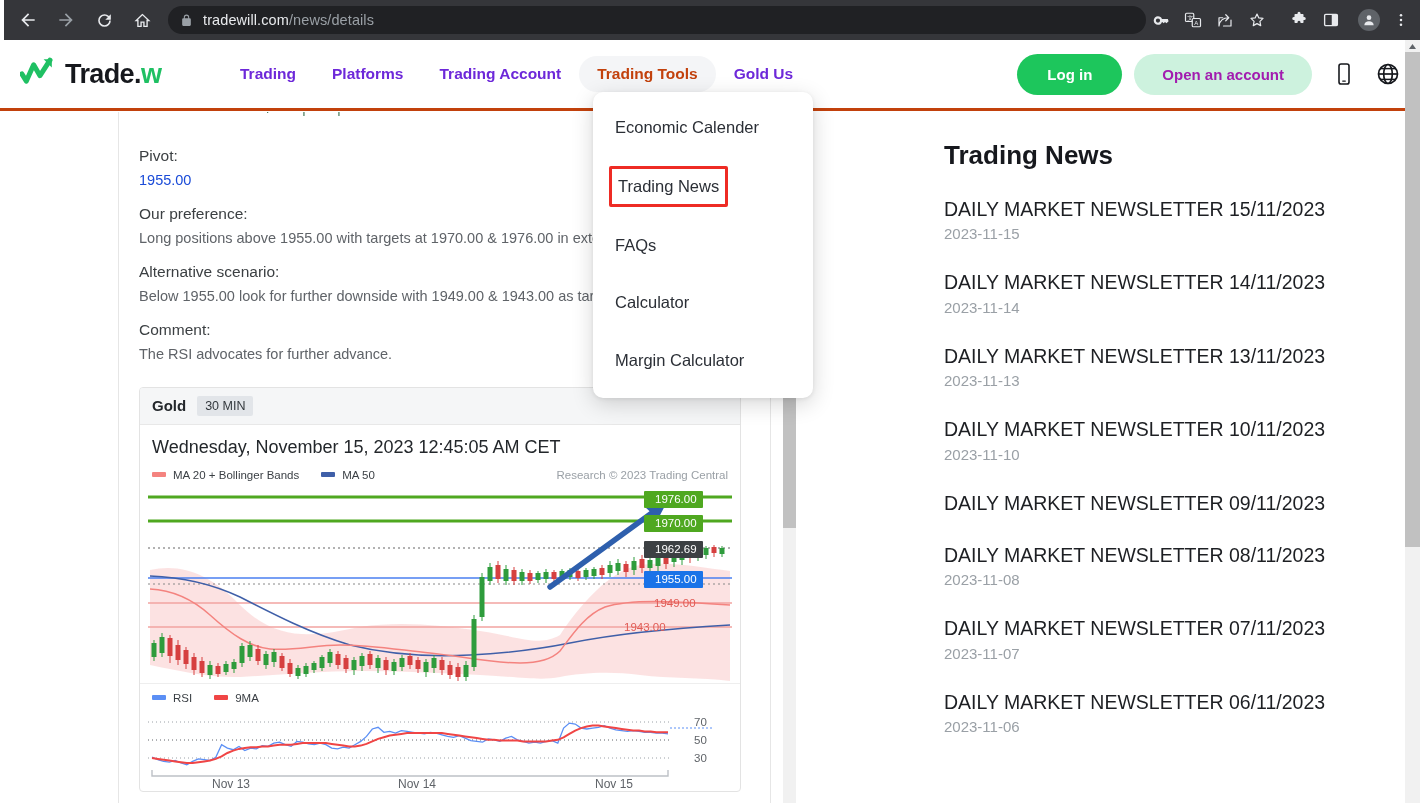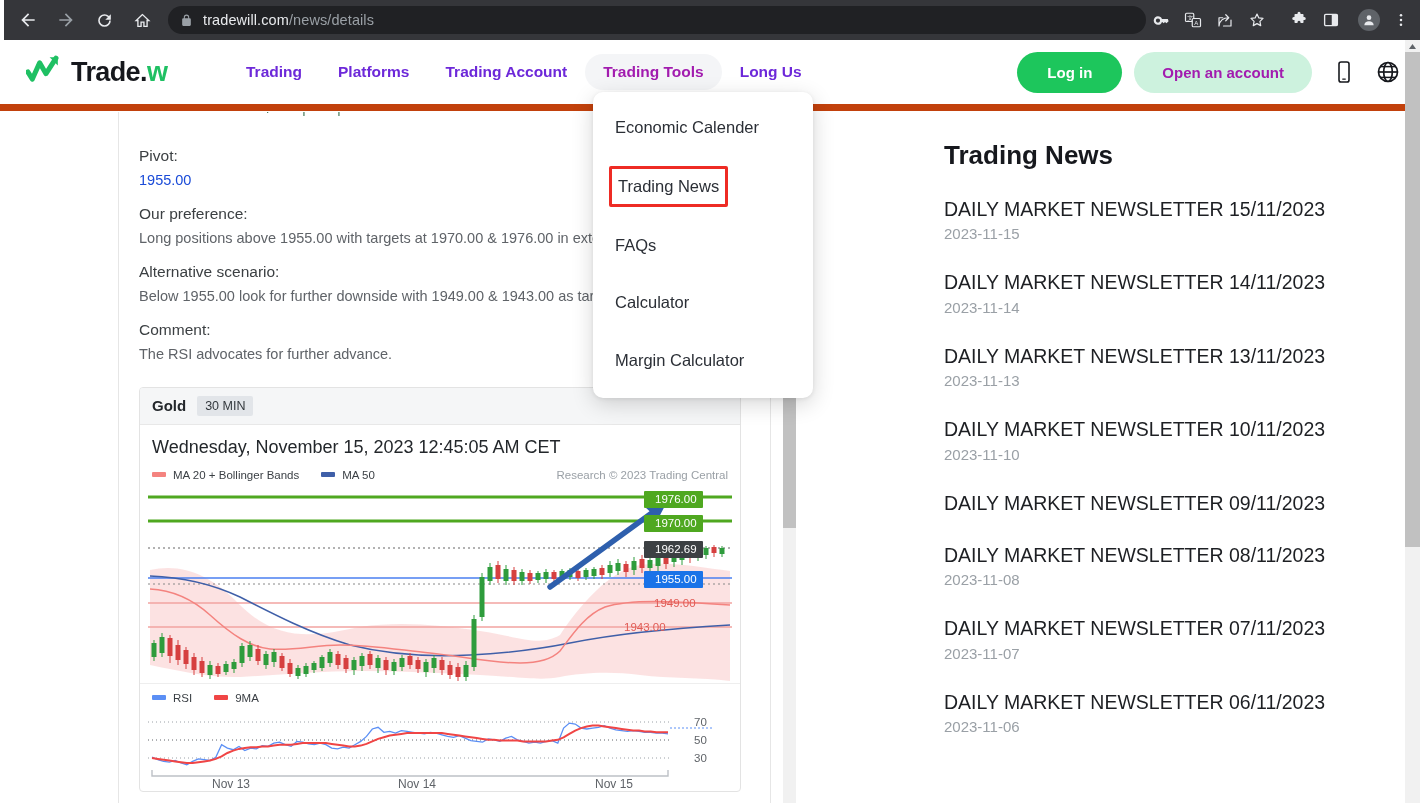--- a/index.html
+++ b/index.html
@@ -40,35 +40,35 @@
     cursor: pointer;
   }
   .avatar-circle {
     width: 22px; height: 22px; border-radius: 50%;
     background: #5f6368; display: flex; align-items: center; justify-content: center;
   }
 
   
   #site-header {
     position: absolute; top: 40px; left: 0; width: 1420px; height: 71px;
-    background: #fff; border-bottom: 7px solid #c2410c;
-    display: flex;  padding-left: 6px;
+    background: #fff; border-bottom: 3px solid #c2410c;
+    display: flex; 
   }
   #logo { display: flex; align-items: center; margin-left: 20px; width: 150px; }
   #logo-wordmark {
     font-size: 27px; font-weight: bold; color: #16181d;
     letter-spacing: -0.6px; margin-left: 5px;
   }
   #logo-wordmark .w-green { color: #1fc063; }
   #main-nav { display: flex; align-items: center; margin-left: 52px; position: relative; }
   .nav-item {
     font-size: 15.5px; font-weight: bold; color: #6d28d9;
     padding: 9px 18px; border-radius: 20px; cursor: pointer; white-space: nowrap;
   }
-  .nav-item.active { color: #a21caf; background: #f4f5f7; }
+  .nav-item.active { color: #c2410c; background: #f4f5f7; }
   #header-actions {
     margin-left: auto; display: flex; align-items: center; margin-right: 20px;
   }
   #login-button {
     background: #1dc65c; color: #fff; font-weight: bold; font-size: 15px;
     border-radius: 22px; padding: 12px 30px; border: none; cursor: pointer;
   }
   #open-account-button {
     background: #cdf2de; color: #a21caf; font-weight: bold; font-size: 15px;
     border-radius: 22px; padding: 12px 28px; border: none; cursor: pointer;
@@ -294,21 +294,21 @@
       </svg>
     </span>
     <span id="logo-wordmark">Trade.<span class="w-green">w</span></span>
   </div>
 
   <div id="main-nav">
     <div class="nav-item">Trading</div>
     <div class="nav-item">Platforms</div>
     <div class="nav-item">Trading Account</div>
     <div class="nav-item active">Trading Tools</div>
-    <div class="nav-item">Long Us</div>
+    <div class="nav-item">Gold Us</div>
   </div>
 
   <div id="header-actions">
     <button id="login-button">Log in</button>
     <button id="open-account-button">Open an account</button>
     <span class="hdr-ico">
       <svg width="20" height="24" viewBox="0 0 24 28">
           <rect x="6" y="2" width="12" height="24" rx="2.5" fill="none" stroke="#16181d" stroke-width="1.9"></rect>
           <line x1="10.5" y1="22.5" x2="13.5" y2="22.5" stroke="#16181d" stroke-width="1.6" stroke-linecap="round"></line>
         </svg>

